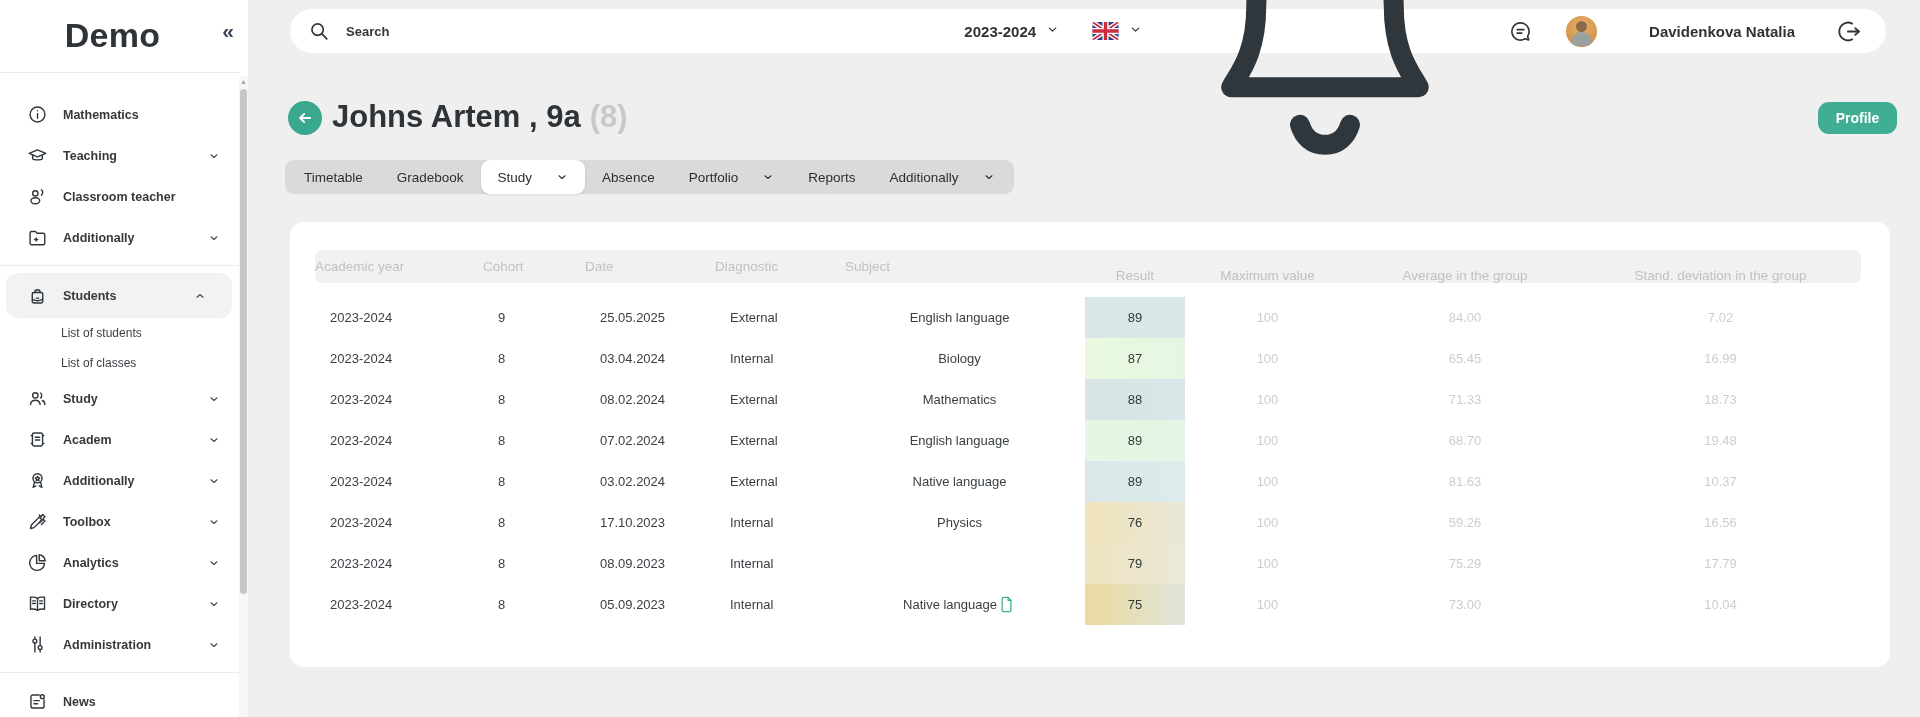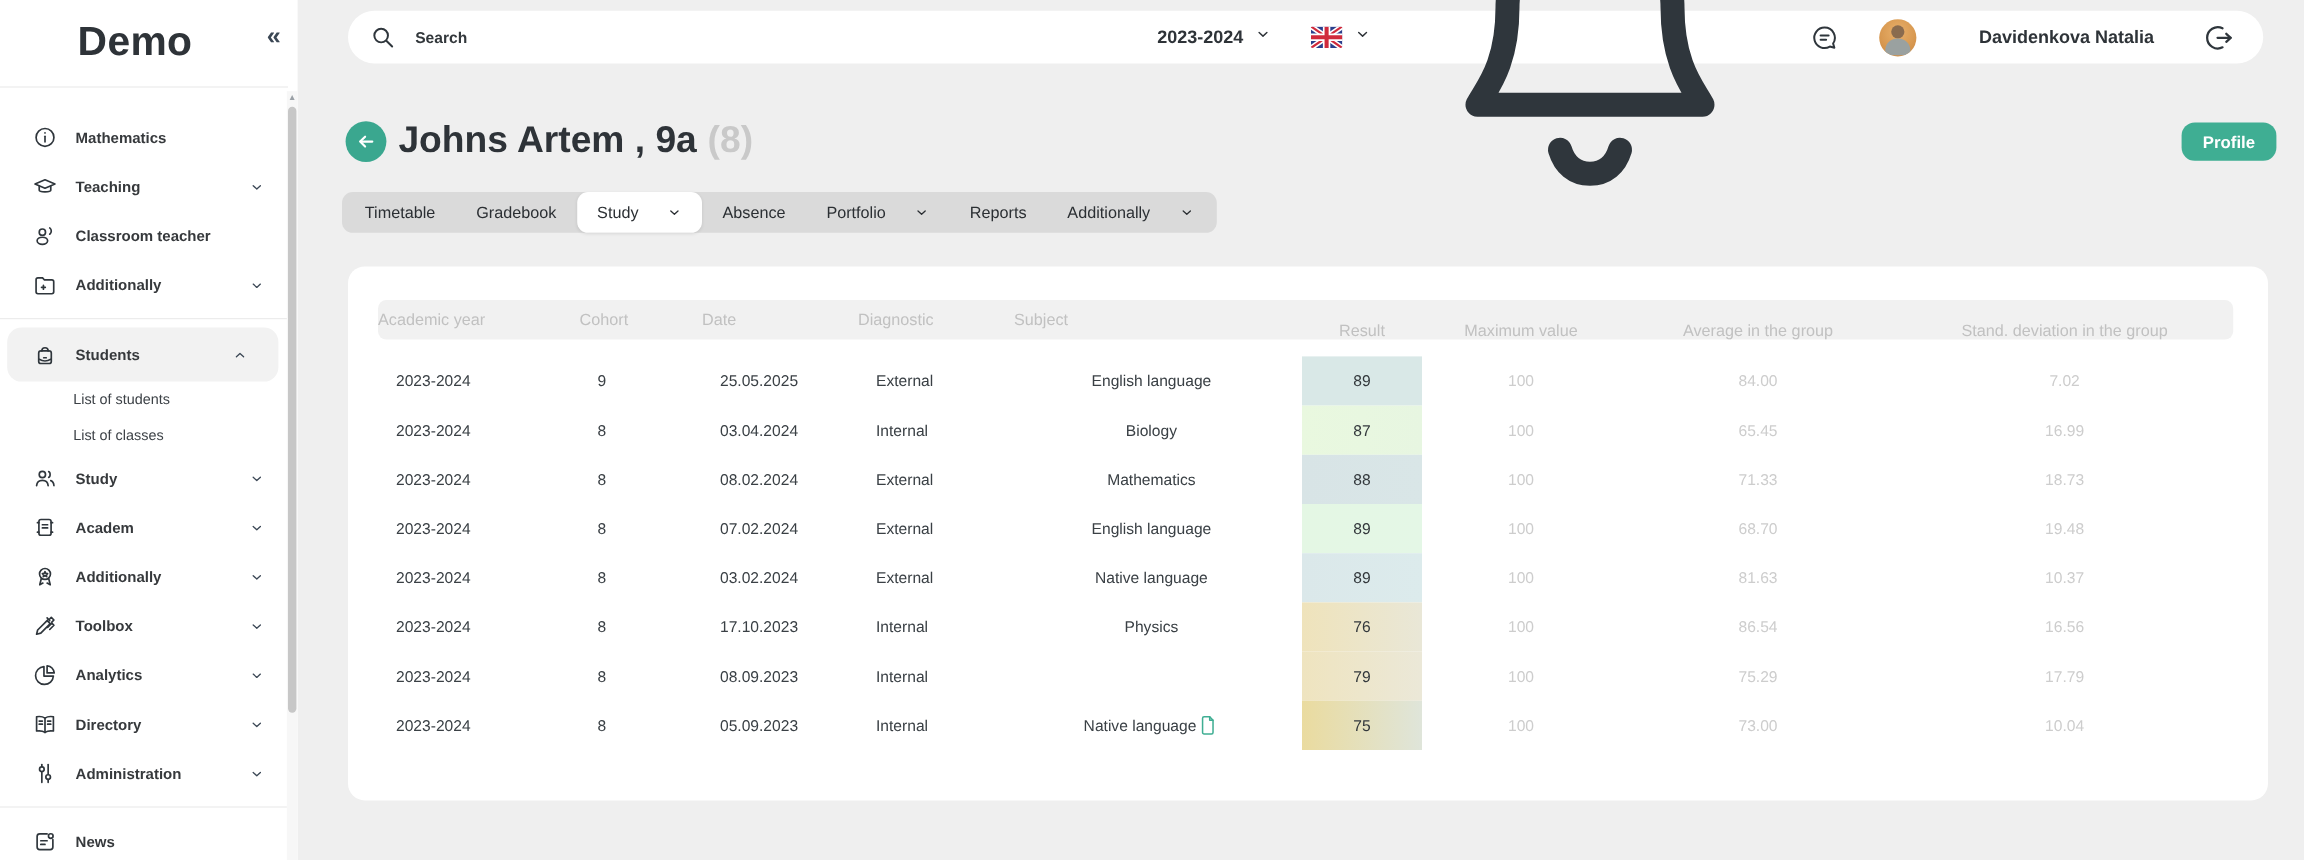--- a/index.html
+++ b/index.html
@@ -485,21 +485,21 @@
       <div class="trow grid-row">
         <div class="tcell ">2023-2024</div>
         <div class="tcell ">8</div>
         <div class="tcell ">17.10.2023</div>
         <div class="tcell ">Internal</div>
         <div class="tcell subject-cell">
           <span>Physics</span>
         </div>
         <div class="result-cell" style="background:linear-gradient(90deg,#efe3bb,#e9e7d7)">76</div>
         <div class="tcell center light">100</div>
-        <div class="tcell center light">86.54</div>
+        <div class="tcell center light">59.26</div>
         <div class="tcell center light">16.56</div>
       </div>
       <div class="trow grid-row">
         <div class="tcell ">2023-2024</div>
         <div class="tcell ">8</div>
         <div class="tcell ">08.09.2023</div>
         <div class="tcell ">Internal</div>
         <div class="tcell subject-cell">
           <span></span>
         </div>

